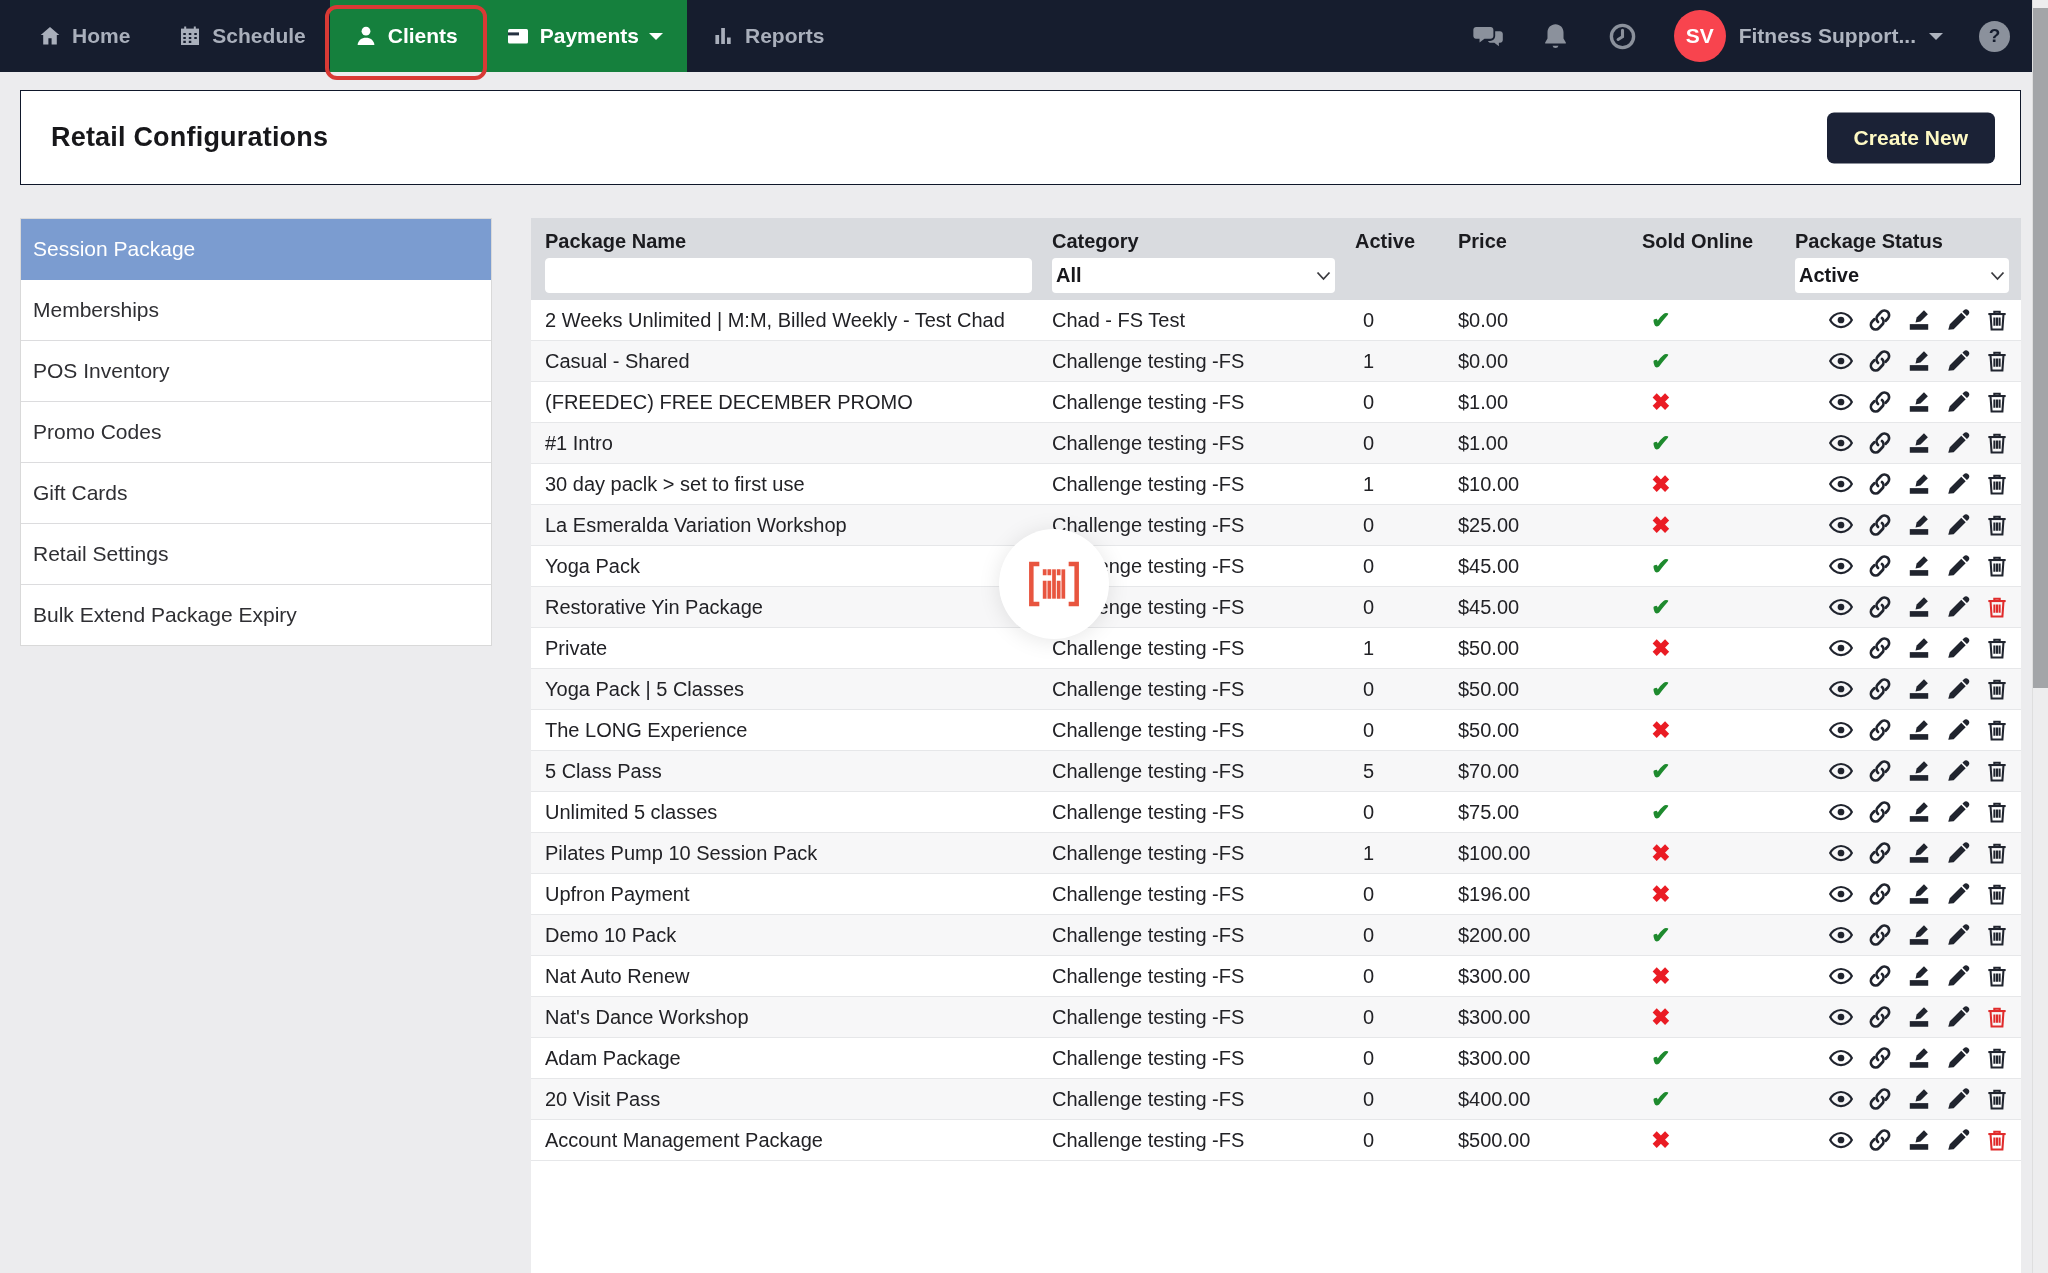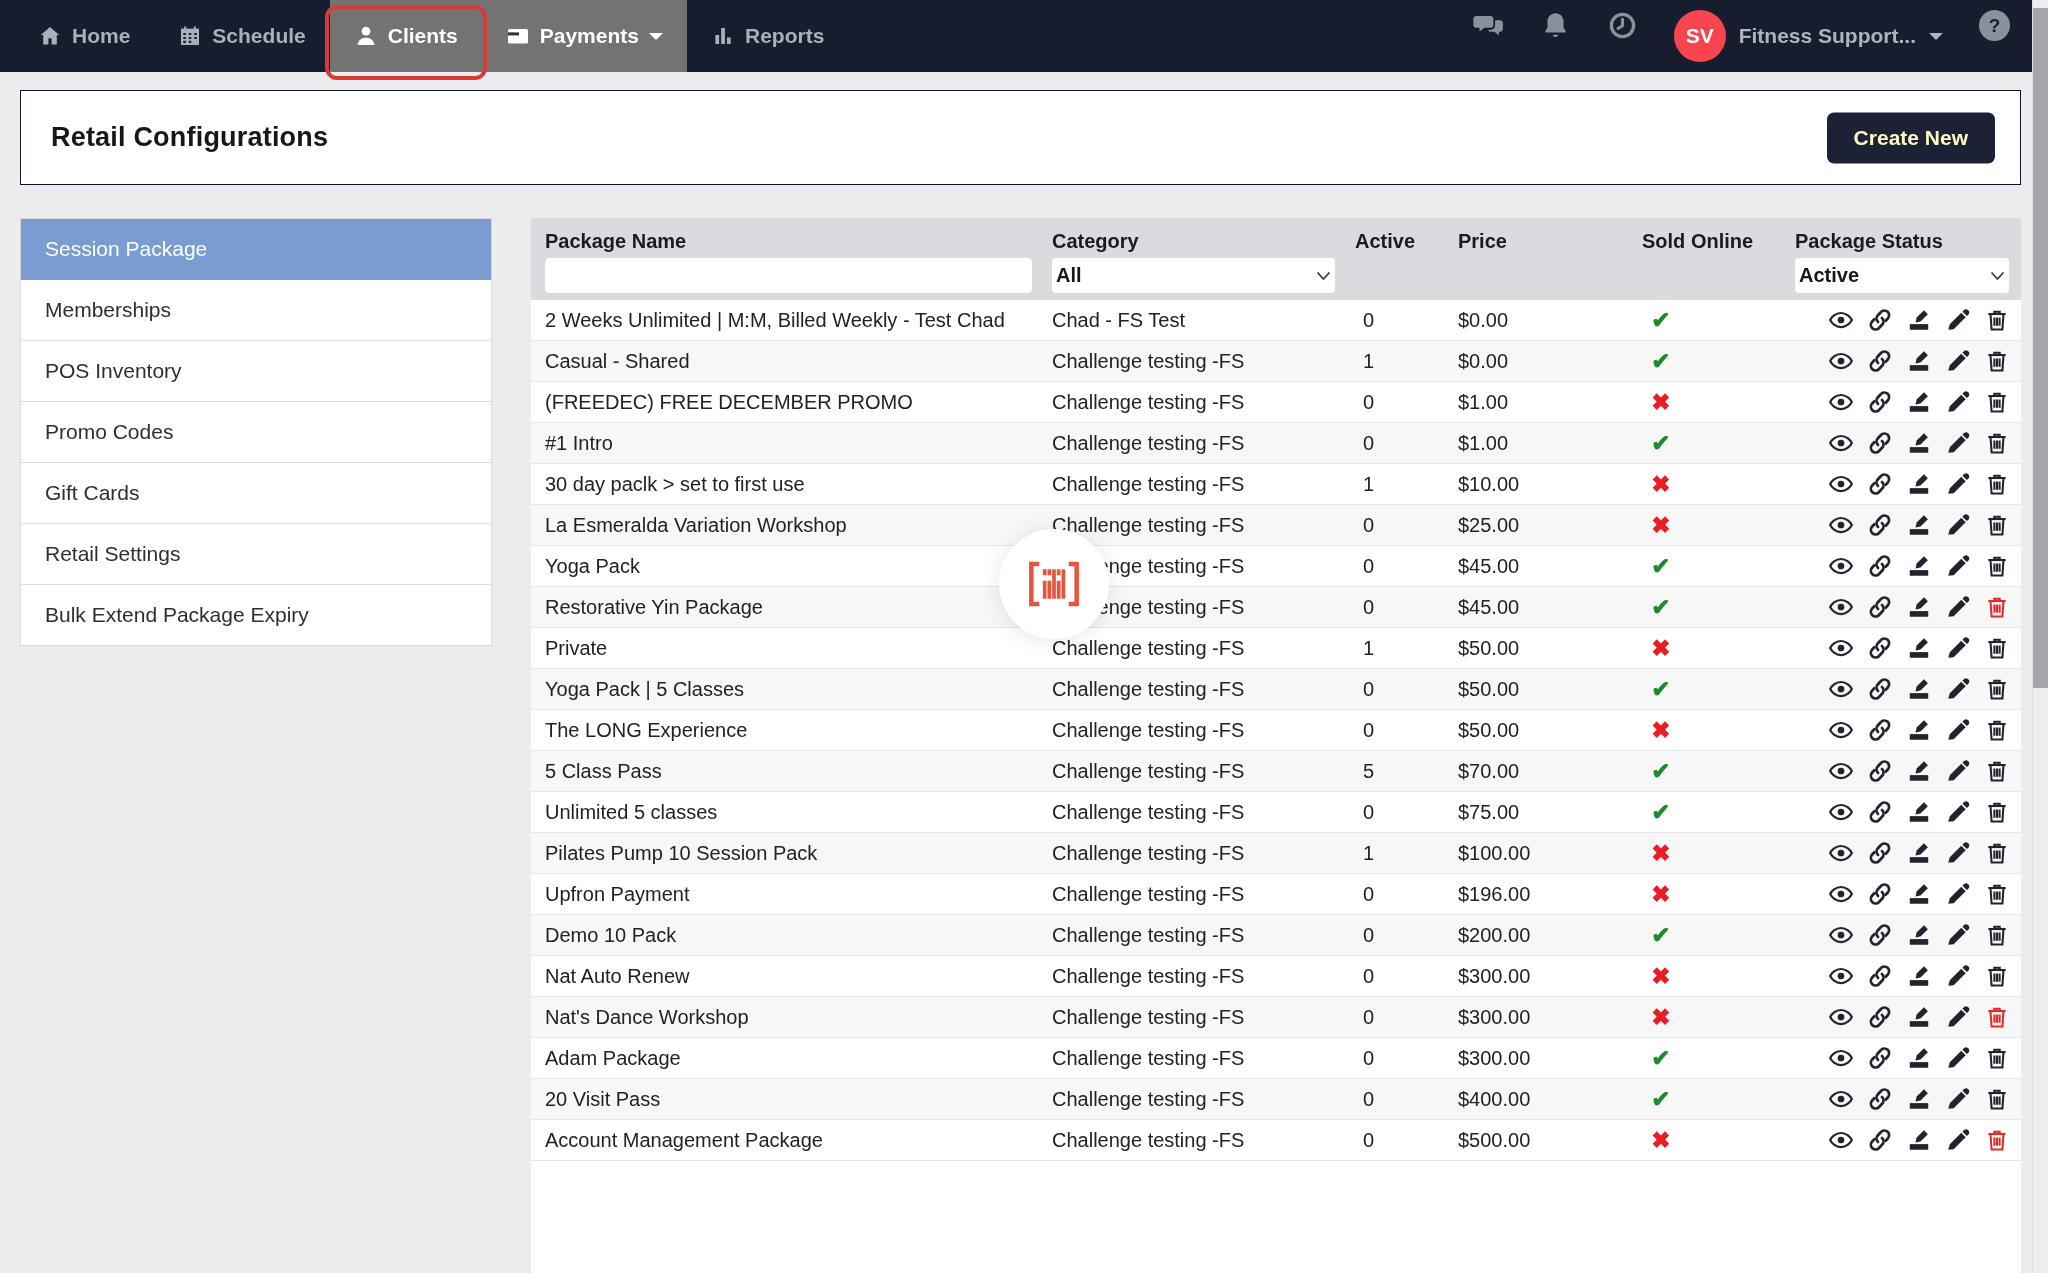--- a/index.html
+++ b/index.html
@@ -3,40 +3,40 @@
 <meta charset="utf-8">
 <style>
   html,body{margin:0;padding:0;background:#ececee;font-family:"Liberation Sans",sans-serif;}
   .page{position:relative;width:2048px;height:1273px;overflow:hidden;background:#ececee;}
 
   
   .topnav{position:absolute;left:0;top:0;right:0;height:72px;background:#161d2e;display:flex;align-items:center;z-index:5;}
   .nav-items{display:flex;align-items:stretch;height:100%;margin-left:14px;}
   .nav-item{display:flex;align-items:center;gap:10px;padding:0 24px;color:#a9afbb;font-size:21px;font-weight:600;cursor:pointer;}
   .nav-item svg{width:24px;height:24px;flex:0 0 auto;}
-  .nav-item.raised{background:#737373;color:#ffffff;}
+  .nav-item.raised{background:#15803d;color:#ffffff;}
   .nav-item.annotated{position:relative;}
   .nav-item.annotated::after{content:"";position:absolute;left:-5px;right:-5px;top:5px;bottom:-8px;border:4px solid #d93a35;border-radius:12px;pointer-events:none;}
-  .nav-right{margin-left:auto;display:flex;gap:36px;margin-right:38px;color:#8b919c;}
+  .nav-right{margin-left:auto;display:flex;align-items:center;gap:36px;margin-right:38px;color:#8b919c;}
   .nav-right .icon{width:31px;height:31px;display:flex;}
   .nav-right .icon svg{width:100%;height:100%;}
   .user-chip{display:flex;align-items:center;gap:13px;}
   .avatar{width:52px;height:52px;border-radius:50%;background:#f8444e;color:#fff;font-weight:700;font-size:21px;display:flex;align-items:center;justify-content:center;}
   .user-name{color:#aeb4bf;font-size:21px;font-weight:600;}
   .caret-down{width:0;height:0;border:7px solid transparent;border-top-color:#aeb4bf;margin-top:7px;}
   .help-circle{width:31px;height:31px;border-radius:50%;background:#8b919c;color:#161d2e;font-weight:800;font-size:19px;display:flex;align-items:center;justify-content:center;}
 
   
   .title-card{position:absolute;left:20px;top:90px;width:2001px;height:95px;background:#fff;border:1px solid #0f172a;box-sizing:border-box;display:flex;align-items:center;}
   .page-title{margin:0 0 0 30px;font-size:27px;font-weight:700;color:#17171a;letter-spacing:.2px;}
   .create-btn{position:absolute;right:25px;top:50%;transform:translateY(-50%);background:#1b2236;color:#fef9c3;border:none;border-radius:7px;font-size:21px;font-weight:600;height:51px;padding:0 27px;font-family:inherit;cursor:pointer;}
 
   
   .sidebar{position:absolute;left:20px;top:218px;width:472px;background:#fff;border:1px solid #d9d9d9;box-sizing:border-box;}
-  .side-item{height:60px;display:flex;align-items:center;padding-left:24px;font-size:21px;color:#2f2f33;border-bottom:1px solid #dcdcde;cursor:pointer;background:#fff;}
+  .side-item{height:60px;display:flex;align-items:center;padding-left:12px;font-size:21px;color:#2f2f33;border-bottom:1px solid #dcdcde;cursor:pointer;background:#fff;}
   .side-item:last-child{border-bottom:none;}
   .side-item.active{background:#7b9cd0;color:#fff;border-bottom-color:#7b9cd0;}
 
   
   .tablewrap{position:absolute;left:531px;top:218px;width:1490px;bottom:0;background:#fff;overflow:hidden;}
   .thead{position:relative;height:82px;background:#d9dbdf;}
   .th{position:absolute;top:12px;font-size:20px;font-weight:700;color:#1b1b1f;white-space:nowrap;}
   .th-name{left:14px;}.th-cat{left:521px;}.th-active{left:824px;}.th-price{left:927px;}.th-sold{left:1111px;}.th-status{left:1264px;}
   .filter-input{position:absolute;left:14px;top:40px;width:487px;height:35px;background:#fff;border:1px solid #fff;border-radius:4px;font-size:19px;padding:0 10px;box-sizing:border-box;font-family:inherit;}
   .filter-select{position:absolute;top:40px;height:35px;background:#fff;border-radius:4px;display:flex;align-items:center;justify-content:space-between;padding:0 4px;font-size:20px;font-weight:700;color:#17171b;box-sizing:border-box;cursor:pointer;}

